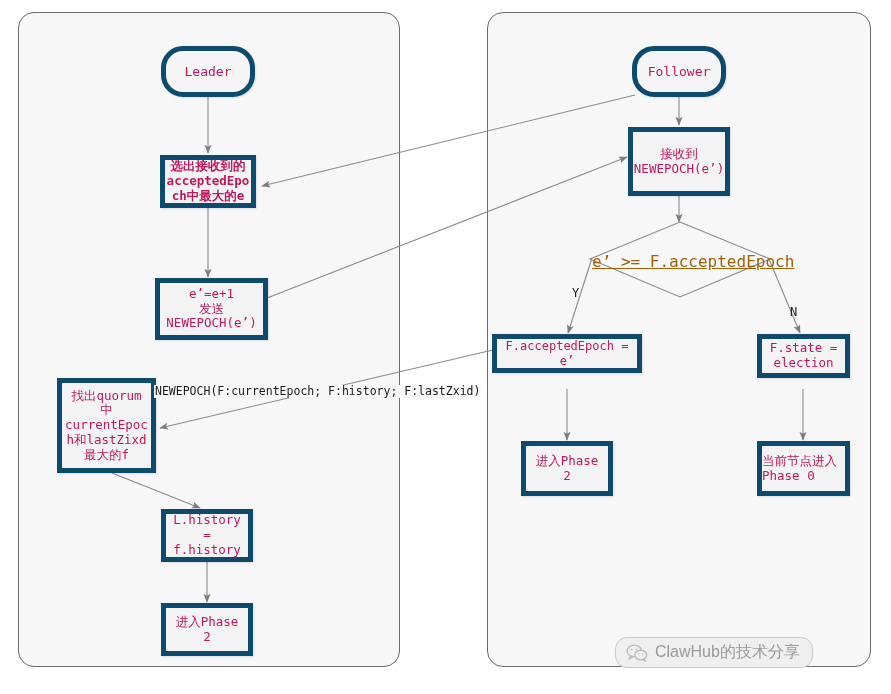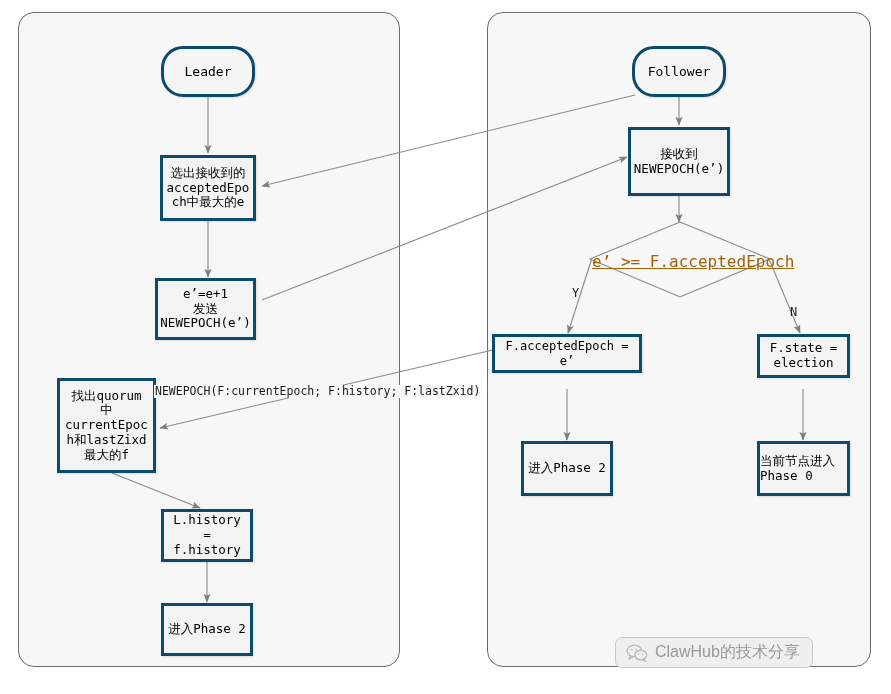--- a/index.html
+++ b/index.html
@@ -27,26 +27,26 @@
     position: absolute;
     background: #f7f7f7;
     border: 1px solid #6b6b6b;
     border-radius: 16px;
     box-sizing: border-box;
   }
   .node {
     position: absolute;
     box-sizing: border-box;
     background: #f3f3f3;
-    border: 3px solid #0c4a6e;
+    border: 5px solid #0c4a6e;
     display: flex;
     align-items: center;
     justify-content: center;
     text-align: center;
-    color: #000000;
+    color: #be185d;
     font-size: 12.5px;
     line-height: 1.18;
     white-space: pre-line;
     padding: 1px 3px;
     box-shadow: 1px 1px 2px rgba(0,0,0,0.10);
   }
   .node.term {
     border-radius: 22px;
     background: #f5f5f5;
     font-size: 13px;
@@ -74,21 +74,21 @@
     font-size: 12px;
     background: transparent;
   }
   .watermark {
     position: absolute;
     display: flex;
     align-items: center;
     gap: 7px;
     padding: 4px 12px 4px 10px;
     border: 1px solid #c9c9c9;
-    border-radius: 7px;
+    border-radius: 12px;
     background: #efefef;
     color: #9a9a9a;
     font-family: "Liberation Sans", sans-serif;
     font-size: 16px;
     white-space: nowrap;
   }
   .wm-icon {
     display: inline-block;
     width: 22px;
     height: 18px;
@@ -124,25 +124,25 @@
       <path d="M803,389 L803,440"></path>
 
       <path d="M635,95 L262,186"></path>
       <path d="M262,300 L627,157"></path>
       <path d="M497,349 L160,428"></path>
     </g>
   </svg>
 
   <div class="node term" style="left:161px; top:46px; width:94px; height:51px;">Leader</div>
 
-  <div class="node" style="left:160px; top:155px; width:96px; height:66px;">选出接收到的
+  <div class="node" style="left:160px; top:155px; width:96px; height:53px;font-weight:bold;">选出接收到的
 acceptedEpo
 ch中最大的e</div>
 
-  <div class="node" style="left:155px; top:278px; width:101px; height:62px;">e’=e+1
+  <div class="node" style="left:155px; top:278px; width:113px; height:62px;">e’=e+1
 发送
 NEWEPOCH(e’)</div>
 
   <div class="node" style="left:161px; top:509px; width:92px; height:53px;">L.history =
 f.history</div>
 
   <div class="node" style="left:57px; top:378px; width:99px; height:95px;">找出quorum
 中
 currentEpoc
 h和lastZixd

